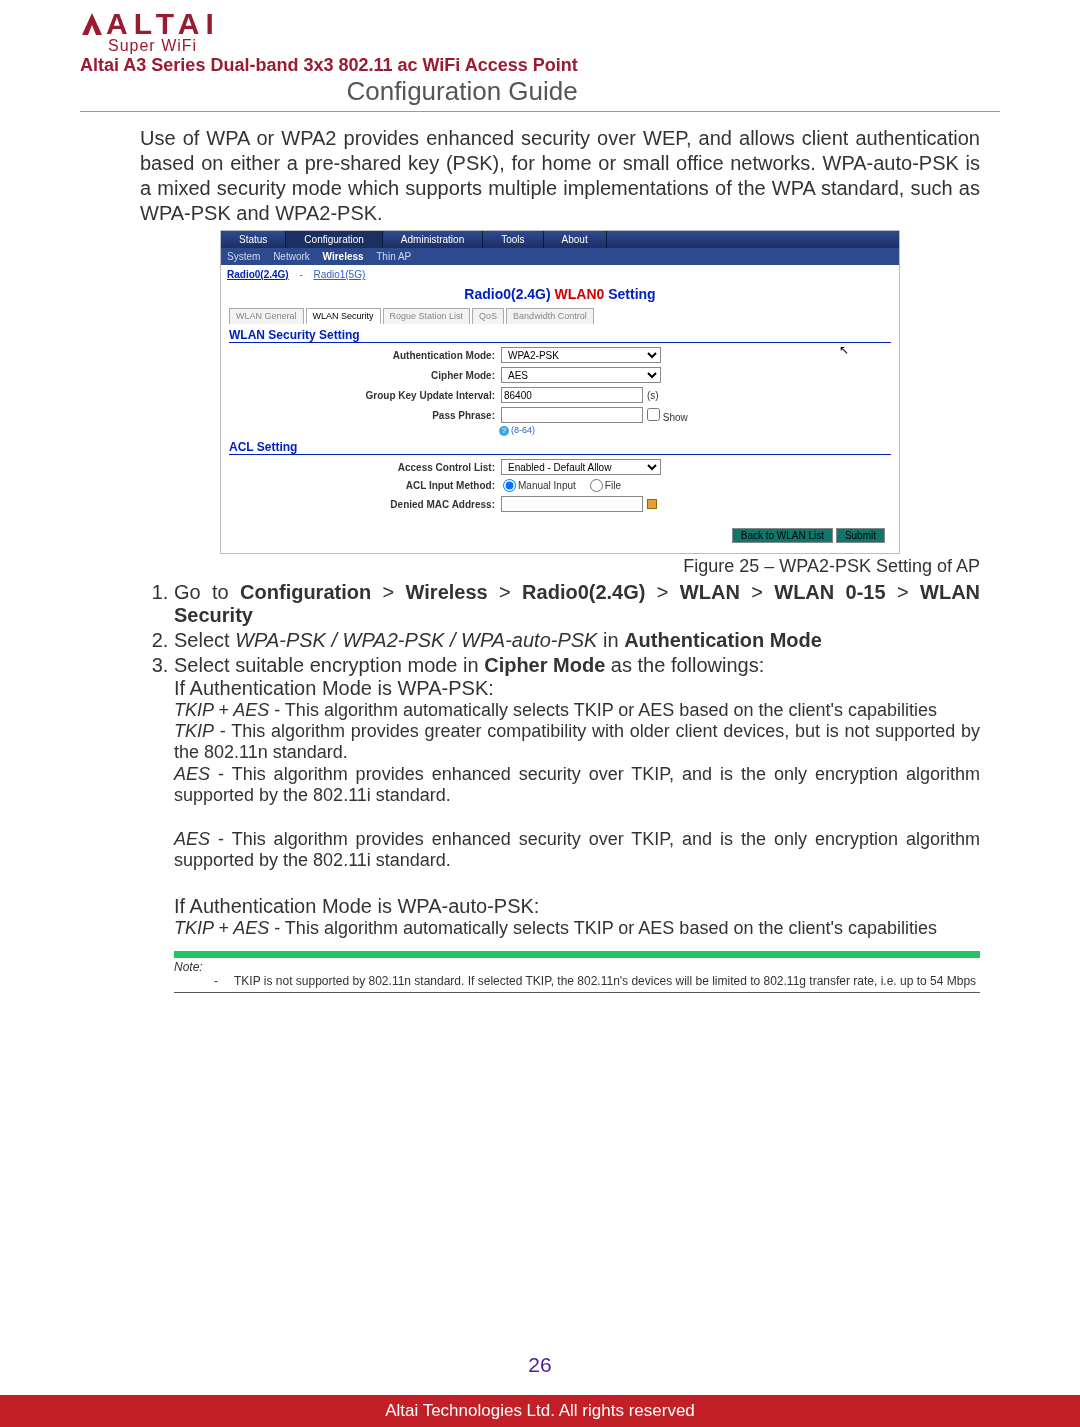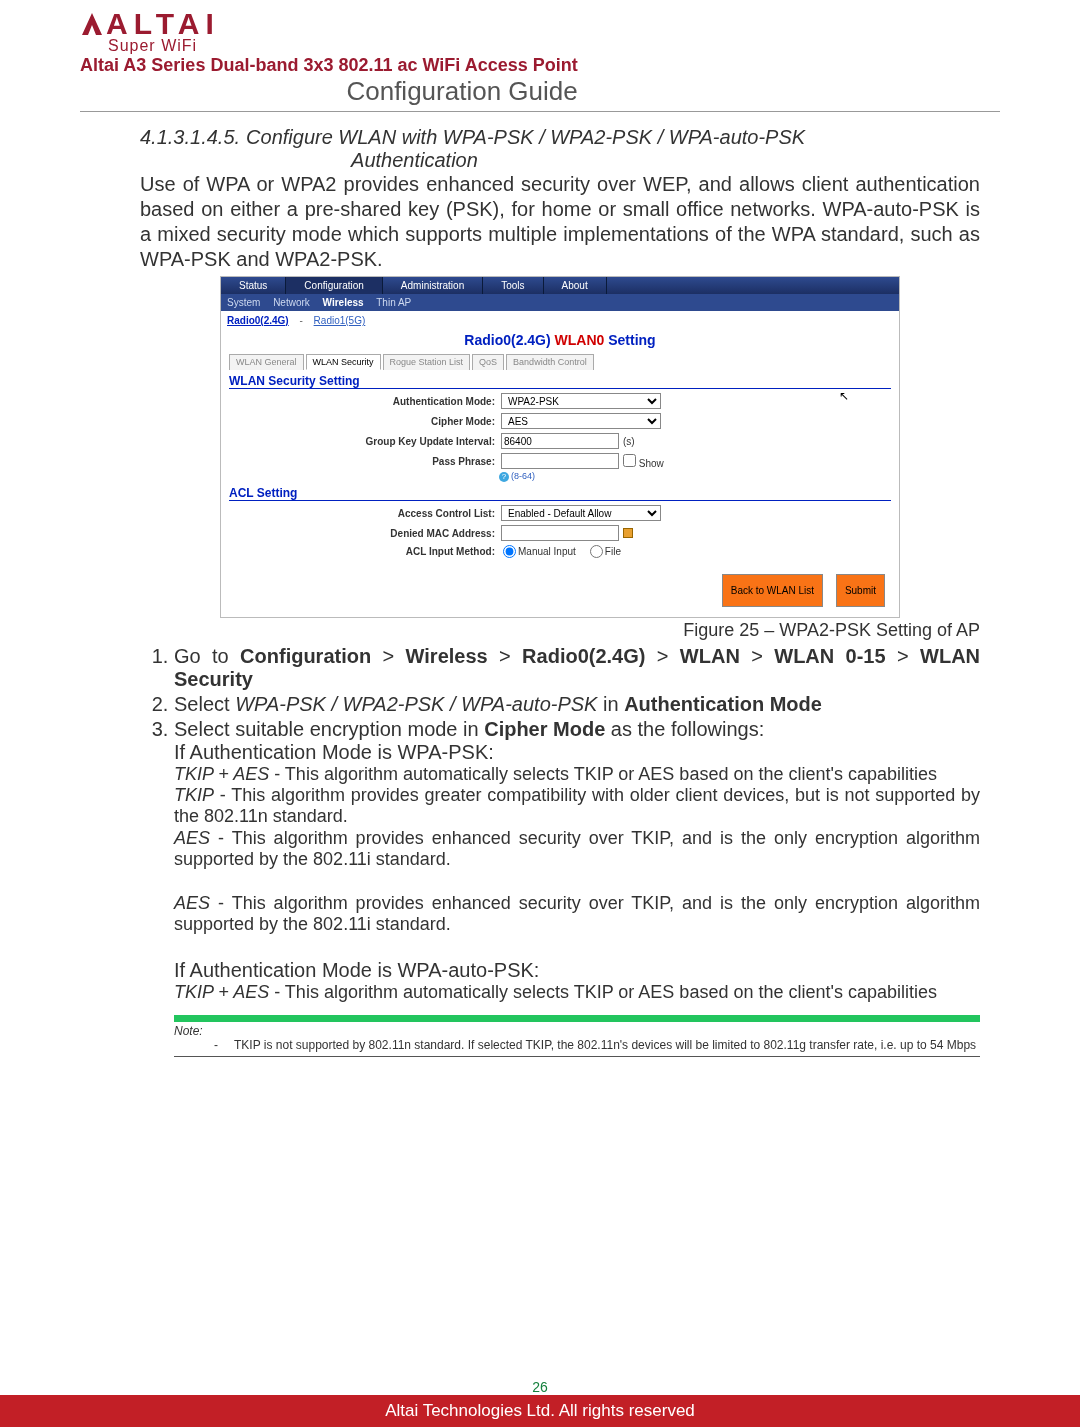--- a/index.html
+++ b/index.html
@@ -159,21 +159,21 @@
   }
   .frow select, .frow input[type=text], .frow input[type=password] {
     font-size: 10px;
     font-family: Tahoma, Arial, sans-serif;
     height: 16px;
     border: 1px solid #888;
     background: #fff;
     padding: 0 2px;
   }
   .frow select { width: 160px; }
-  .frow input[type=text], .frow input[type=password] { width: 118px; }
+  .frow input[type=text], .frow input[type=password] { width: 142px; }
   .frow .suffix { margin-left: 4px; color: #333; font-size: 10px; }
   .hint { font-size: 9px; color: #3060c0; margin-left: 278px; }
   .hint .q {
     display: inline-block;
     width: 10px; height: 10px;
     background: #3ea7e0;
     color: #fff;
     border-radius: 50%;
     font-size: 8px;
     text-align: center;
@@ -188,24 +188,24 @@
     background: #e8a030;
     border: 1px solid #996600;
     margin-left: 4px;
   }
   .btns {
     text-align: right;
     padding: 14px 14px 10px 0;
   }
   .btns button {
     font-size: 10px;
-    padding: 10px 8px;
+    padding: 1px 8px;
     border: 1px solid #888;
-    background: #f97316;
-    margin-left: 10px;
+    background: #0f766e;
+    margin-left: 0;
   }
   .cursor {
     position: relative;
   }
   .cursor-ptr {
     position: absolute;
     right: 50px;
     top: -2px;
     font-size: 12px;
     color: #000;
@@ -244,23 +244,23 @@
   .note-item .txt { flex: 1; text-align: justify; }
 
   .footer {
     position: absolute;
     bottom: 0;
     left: 0;
     width: 1080px;
     text-align: center;
   }
   .page-num {
-    font-size: 14px;
-    color: #15803d;
-    padding-bottom: 0;
+    font-size: 21px;
+    color: #4c1d95;
+    padding-bottom: 18px;
   }
   .footer-bar {
     background: #c21f26;
     color: #fff;
     font-size: 17px;
     padding: 6px 0;
   }
 </style>
 </head>
 <body>
@@ -276,27 +276,20 @@
       </div>
       <div class="logo-sub">Super WiFi</div>
     </div>
     <div class="header-right">
       <div class="header-title1">Altai A3 Series Dual-band 3x3 802.11 ac WiFi Access Point</div>
       <div class="header-title2">Configuration Guide</div>
     </div>
   </div>
 
   <div class="content">
-    <div class="section-num">
-      <span class="num">4.1.3.1.4.5.</span>
-      <span class="title">
-        <span>Configure WLAN with WPA-PSK / WPA2-PSK / WPA-auto-PSK</span>
-        <span class="section-title-indent">Authentication</span>
-      </span>
-    </div>
     <p class="para">Use of WPA or WPA2 provides enhanced security over WEP, and allows client authentication based on either a pre-shared key (PSK), for home or small office networks. WPA-auto-PSK is a mixed security mode which supports multiple implementations of the WPA standard, such as WPA-PSK and WPA2-PSK.</p>
 
     <div class="shot">
       <div class="topnav">
         <div class="tab">Status</div>
         <div class="tab active">Configuration</div>
         <div class="tab">Administration</div>
         <div class="tab">Tools</div>
         <div class="tab">About</div>
       </div>
@@ -342,31 +335,31 @@
         <input type="password" style="">
         <span class="suffix"><input type="checkbox" style=""> <span>Show</span></span>
       </div>
       <div class="hint"><span class="q">?</span><span>(8-64)</span></div>
 
       <div class="sectitle">ACL Setting</div>
       <div class="frow">
         <div class="lbl">Access Control List:</div>
         <select><option>Enabled - Default Allow</option></select>
       </div>
-      <div class="frow">
-        <div class="lbl">Denied MAC Address:</div>
-        <input type="text" style="">
-        <span class="denied"></span>
-      </div>
       <div class="frow radgrp">
         <div class="lbl">ACL Input Method:</div>
         <input type="radio" name="aclm" checked="" style="">
           <label>Manual Input</label>
         <input type="radio" name="aclm" style="">
           <label>File</label>
+      </div>
+      <div class="frow">
+        <div class="lbl">Denied MAC Address:</div>
+        <input type="text" style="">
+        <span class="denied"></span>
       </div>
       <div class="btns">
         <button>Back to WLAN List</button>
         <button>Submit</button>
       </div>
     </div>
 
     <div class="caption">Figure 25 – WPA2-PSK Setting of AP</div>
 
     <ol class="steps">

